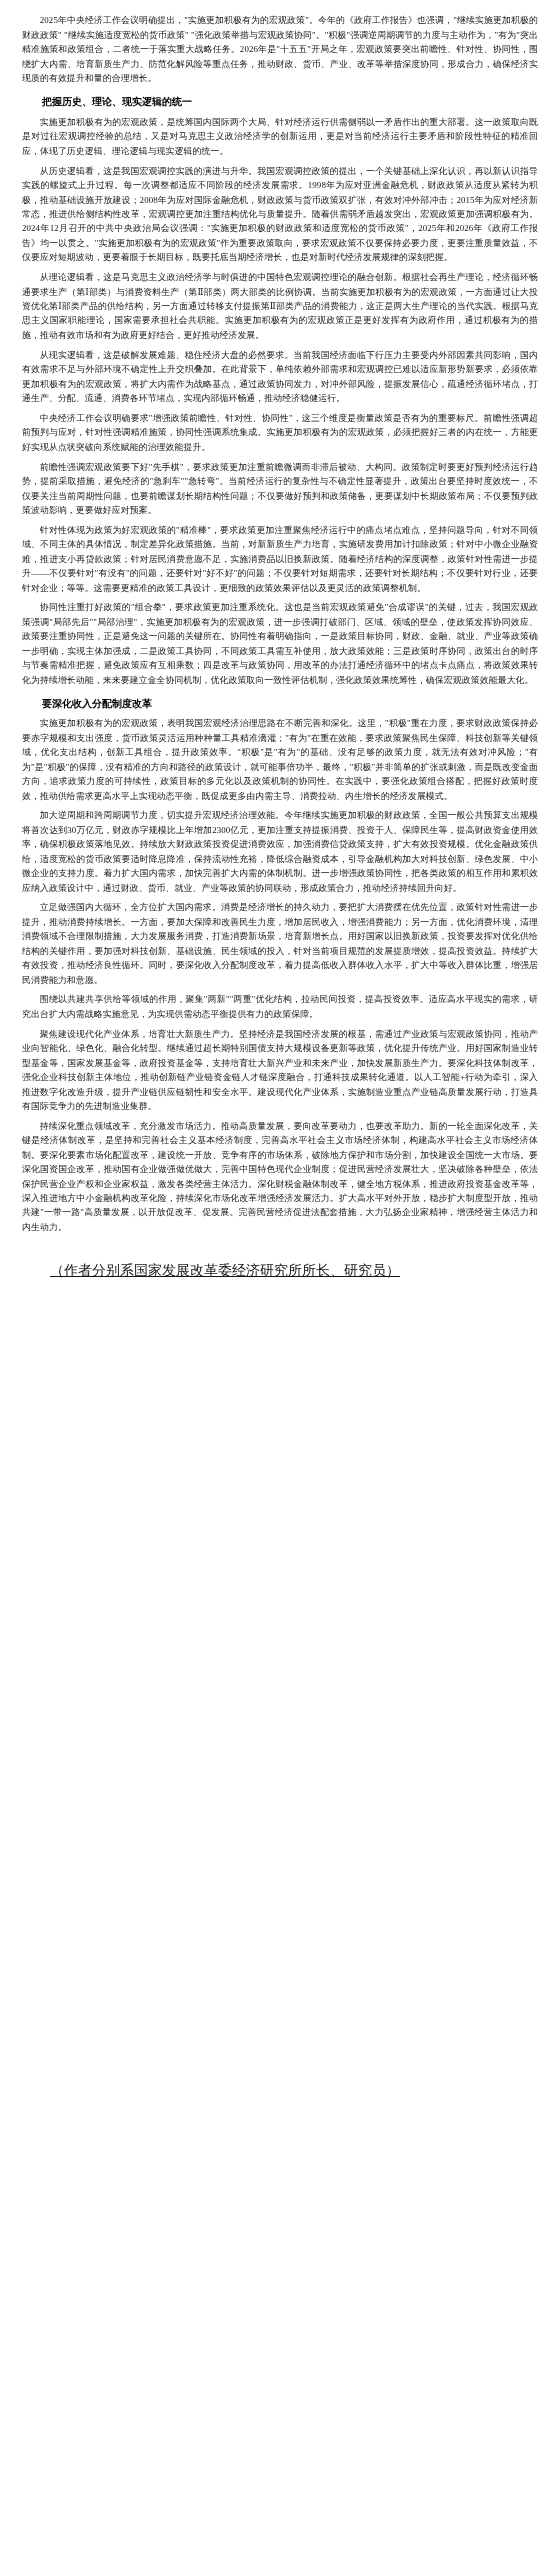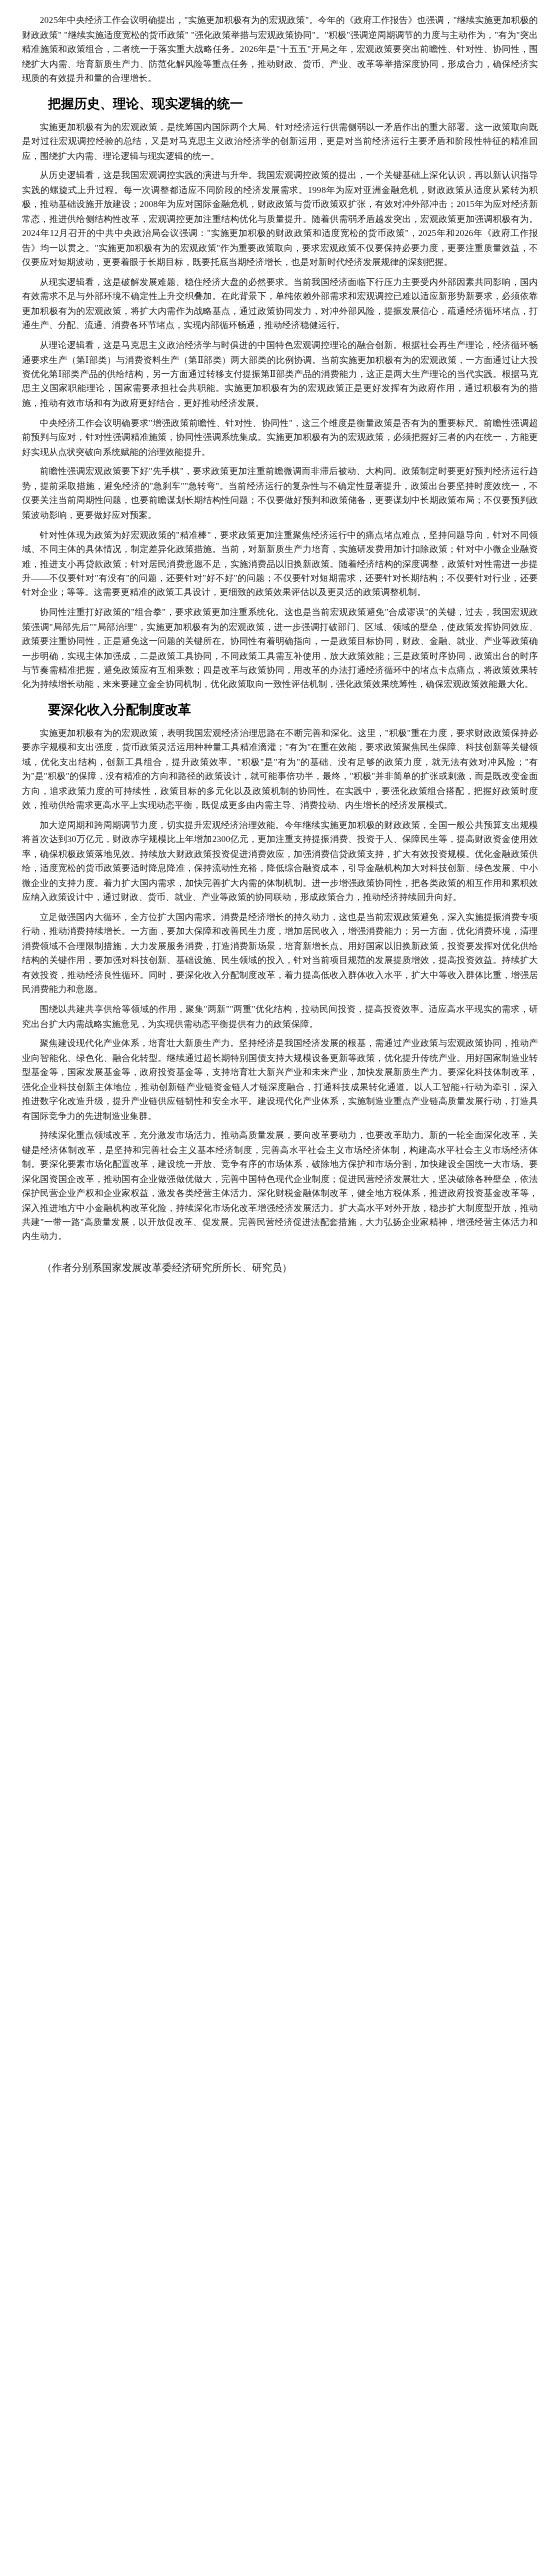--- a/index.html
+++ b/index.html
@@ -22,53 +22,54 @@
     font-size: 8.9px;
     line-height: 1.62;
     text-align: justify;
     text-justify: inter-ideograph;
     margin: 0 0 5.5px 0;
     text-indent: 2em;
     color: #141414;
     letter-spacing: 0.1px;
   }
   .section-head {
-    font-size: 13px;
+    font-size: 10px;
     font-weight: bold;
     line-height: 1.6;
     margin: 8.5px 0 4.9px 0;
     text-indent: 2em;
     color: #000000;
   }
   .signature {
-    font-size: 10px;
+    font-size: 14px;
     line-height: 1.6;
-    margin: 16px 0 0 0;
+    margin: 26px 0 0 0;
     text-indent: 2em;
     color: #141414;
+    text-decoration: underline;
   }
 </style>
 </head>
 <body>
 
 <div class="page">
   <div id="article-body">
       <div class="para">2025年中央经济工作会议明确提出，"实施更加积极有为的宏观政策"。今年的《政府工作报告》也强调，"继续实施更加积极的财政政策" "继续实施适度宽松的货币政策" "强化政策举措与宏观政策协同"。"积极"强调逆周期调节的力度与主动作为，"有为"突出精准施策和政策组合，二者统一于落实重大战略任务。2026年是"十五五"开局之年，宏观政策要突出前瞻性、针对性、协同性，围绕扩大内需、培育新质生产力、防范化解风险等重点任务，推动财政、货币、产业、改革等举措深度协同，形成合力，确保经济实现质的有效提升和量的合理增长。</div>
       <div class="section-head">把握历史、理论、现实逻辑的统一</div>
-      <div class="para">实施更加积极有为的宏观政策，是统筹国内国际两个大局、针对经济运行供需侧弱以一矛盾作出的重大部署。这一政策取向既是对过往宏观调控经验的总结，又是对马克思主义政治经济学的创新运用，更是对当前经济运行主要矛盾和阶段性特征的精准回应，围绕扩大内需、理论逻辑与现实逻辑的统一。</div>
+      <div class="para">实施更加积极有为的宏观政策，是统筹国内国际两个大局、针对经济运行供需侧弱以一矛盾作出的重大部署。这一政策取向既是对过往宏观调控经验的总结，又是对马克思主义政治经济学的创新运用，更是对当前经济运行主要矛盾和阶段性特征的精准回应，体现了历史逻辑、理论逻辑与现实逻辑的统一。</div>
       <div class="para">从历史逻辑看，这是我国宏观调控实践的演进与升华。我国宏观调控政策的提出，一个关键基础上深化认识，再以新认识指导实践的螺旋式上升过程。每一次调整都适应不同阶段的经济发展需求。1998年为应对亚洲金融危机，财政政策从适度从紧转为积极，推动基础设施开放建设；2008年为应对国际金融危机，财政政策与货币政策双扩张，有效对冲外部冲击；2015年为应对经济新常态，推进供给侧结构性改革，宏观调控更加注重结构优化与质量提升。随着供需弱矛盾越发突出，宏观政策更加强调积极有为。2024年12月召开的中共中央政治局会议强调："实施更加积极的财政政策和适度宽松的货币政策"，2025年和2026年《政府工作报告》均一以贯之。"实施更加积极有为的宏观政策"作为重要政策取向，要求宏观政策不仅要保持必要力度，更要注重质量效益，不仅要应对短期波动，更要着眼于长期目标，既要托底当期经济增长，也是对新时代经济发展规律的深刻把握。</div>
+      <div class="para">从理论逻辑看，这是马克思主义政治经济学与时俱进的中国特色宏观调控理论的融合创新。根据社会再生产理论，经济循环畅通要求生产（第Ⅰ部类）与消费资料生产（第Ⅱ部类）两大部类的比例协调。当前实施更加积极有为的宏观政策，一方面通过让大投资优化第Ⅰ部类产品的供给结构，另一方面通过转移支付提振第Ⅱ部类产品的消费能力，这正是两大生产理论的当代实践。根据马克思主义国家职能理论，国家需要承担社会共职能。实施更加积极有为的宏观政策正是更好发挥有为政府作用，通过积极有为的措施，推动有效市场和有为政府更好结合，更好推动经济发展。</div>
       <div class="para">从现实逻辑看，这是破解发展难题、稳住经济大盘的必然要求。当前我国经济面临下行压力主要受内外部因素共同影响，国内有效需求不足与外部环境不确定性上升交织叠加。在此背景下，单纯依赖外部需求和宏观调控已难以适应新形势新要求，必须依靠更加积极有为的宏观政策，将扩大内需作为战略基点，通过政策协同发力，对冲外部风险，提振发展信心，疏通经济循环堵点，打通生产、分配、流通、消费各环节堵点，实现内部循环畅通，推动经济稳健运行。</div>
-      <div class="para">从理论逻辑看，这是马克思主义政治经济学与时俱进的中国特色宏观调控理论的融合创新。根据社会再生产理论，经济循环畅通要求生产（第Ⅰ部类）与消费资料生产（第Ⅱ部类）两大部类的比例协调。当前实施更加积极有为的宏观政策，一方面通过让大投资优化第Ⅰ部类产品的供给结构，另一方面通过转移支付提振第Ⅱ部类产品的消费能力，这正是两大生产理论的当代实践。根据马克思主义国家职能理论，国家需要承担社会共职能。实施更加积极有为的宏观政策正是更好发挥有为政府作用，通过积极有为的措施，推动有效市场和有为政府更好结合，更好推动经济发展。</div>
       <div class="para">中央经济工作会议明确要求"增强政策前瞻性、针对性、协同性"，这三个维度是衡量政策是否有为的重要标尺。前瞻性强调超前预判与应对，针对性强调精准施策，协同性强调系统集成。实施更加积极有为的宏观政策，必须把握好三者的内在统一，方能更好实现从点状突破向系统赋能的治理效能提升。</div>
       <div class="para">前瞻性强调宏观政策要下好"先手棋"，要求政策更加注重前瞻微调而非滞后被动、大构同。政策制定时要更好预判经济运行趋势，提前采取措施，避免经济的"急刹车""急转弯"。当前经济运行的复杂性与不确定性显著提升，政策出台要坚持时度效统一，不仅要关注当前周期性问题，也要前瞻谋划长期结构性问题；不仅要做好预判和政策储备，更要谋划中长期政策布局；不仅要预判政策波动影响，更要做好应对预案。</div>
       <div class="para">针对性体现为政策为好宏观政策的"精准棒"，要求政策更加注重聚焦经济运行中的痛点堵点难点，坚持问题导向，针对不同领域、不同主体的具体情况，制定差异化政策措施。当前，对新新质生产力培育，实施研发费用加计扣除政策；针对中小微企业融资难，推进支小再贷款政策；针对居民消费意愿不足，实施消费品以旧换新政策。随着经济结构的深度调整，政策针对性需进一步提升——不仅要针对"有没有"的问题，还要针对"好不好"的问题；不仅要针对短期需求，还要针对长期结构；不仅要针对行业，还要针对企业；等等。这需要更精准的政策工具设计，更细致的政策效果评估以及更灵活的政策调整机制。</div>
       <div class="para">协同性注重打好政策的"组合拳"，要求政策更加注重系统化。这也是当前宏观政策避免"合成谬误"的关键，过去，我国宏观政策强调"局部先后""局部治理"，实施更加积极有为的宏观政策，进一步强调打破部门、区域、领域的壁垒，使政策发挥协同效应、政策要注重协同性，正是避免这一问题的关键所在。协同性有着明确指向，一是政策目标协同，财政、金融、就业、产业等政策确一步明确，实现主体加强成，二是政策工具协同，不同政策工具需互补使用，放大政策效能；三是政策时序协同，政策出台的时序与节奏需精准把握，避免政策应有互相乘数；四是改革与政策协同，用改革的办法打通经济循环中的堵点卡点痛点，将政策效果转化为持续增长动能，来来要建立金全协同机制，优化政策取向一致性评估机制，强化政策效果统筹性，确保宏观政策效能最大化。</div>
       <div class="section-head">要深化收入分配制度改革</div>
       <div class="para">实施更加积极有为的宏观政策，表明我国宏观经济治理思路在不断完善和深化。这里，"积极"重在力度，要求财政政策保持必要赤字规模和支出强度，货币政策灵活运用种种量工具精准滴灌；"有为"在重在效能，要求政策聚焦民生保障、科技创新等关键领域，优化支出结构，创新工具组合，提升政策效率。"积极"是"有为"的基础、没有足够的政策力度，就无法有效对冲风险；"有为"是"积极"的保障，没有精准的方向和路径的政策设计，就可能事倍功半，最终，"积极"并非简单的扩张或刺激，而是既改变金面方向，追求政策力度的可持续性，政策目标的多元化以及政策机制的协同性。在实践中，要强化政策组合搭配，把握好政策时度效，推动供给需求更高水平上实现动态平衡，既促成更多由内需主导、消费拉动、内生增长的经济发展模式。</div>
       <div class="para">加大逆周期和跨周期调节力度，切实提升宏观经济治理效能。今年继续实施更加积极的财政政策，全国一般公共预算支出规模将首次达到30万亿元，财政赤字规模比上年增加2300亿元，更加注重支持提振消费、投资于人、保障民生等，提高财政资金使用效率，确保积极政策落地见效。持续放大财政政策投资促进消费效应，加强消费信贷政策支持，扩大有效投资规模。优化金融政策供给，适度宽松的货币政策要适时降息降准，保持流动性充裕，降低综合融资成本，引导金融机构加大对科技创新、绿色发展、中小微企业的支持力度。着力扩大国内需求，加快完善扩大内需的体制机制。进一步增强政策协同性，把各类政策的相互作用和累积效应纳入政策设计中，通过财政、货币、就业、产业等政策的协同联动，形成政策合力，推动经济持续回升向好。</div>
-      <div class="para">立足做强国内大循环，全方位扩大国内需求。消费是经济增长的持久动力，这也是当前宏观政策避免，深入实施提振消费专项行动，推动消费持续增长。一方面，要加大保障和改善民生力度，增加居民收入，增强消费能力；另一方面，优化消费环境，清理消费领域不合理限制措施，大力发展服务消费，打造消费新场景，培育新增长点。用好国家以旧换新政策，投资要发挥对优化供给结构的关键作用，要加强对科技创新、基础设施、民生领域的投入，针对当前项目规范的发展提质增效，提高投资效益。持续扩大有效投资，推动经济良性循环。同时，要深化收入分配制度改革，着力提高低收入群体收入水平，扩大中等收入群体比重，增强居民消费能力和意愿。</div>
+      <div class="para">立足做强国内大循环，全方位扩大国内需求。消费是经济增长的持久动力，要把扩大消费摆在优先位置，政策针对性需进一步提升，推动消费持续增长。一方面，要加大保障和改善民生力度，增加居民收入，增强消费能力；另一方面，优化消费环境，清理消费领域不合理限制措施，大力发展服务消费，打造消费新场景，培育新增长点。用好国家以旧换新政策，投资要发挥对优化供给结构的关键作用，要加强对科技创新、基础设施、民生领域的投入，针对当前项目规范的发展提质增效，提高投资效益。持续扩大有效投资，推动经济良性循环。同时，要深化收入分配制度改革，着力提高低收入群体收入水平，扩大中等收入群体比重，增强居民消费能力和意愿。</div>
       <div class="para">围绕以共建共享供给等领域的作用，聚集"两新""两重"优化结构，拉动民间投资，提高投资效率。适应高水平现实的需求，研究出台扩大内需战略实施意见，为实现供需动态平衡提供有力的政策保障。</div>
       <div class="para">聚焦建设现代化产业体系，培育壮大新质生产力。坚持经济是我国经济发展的根基，需通过产业政策与宏观政策协同，推动产业向智能化、绿色化、融合化转型。继续通过超长期特别国债支持大规模设备更新等政策，优化提升传统产业。用好国家制造业转型基金等，国家发展基金等，政府投资基金等，支持培育壮大新兴产业和未来产业，加快发展新质生产力。要深化科技体制改革，强化企业科技创新主体地位，推动创新链产业链资金链人才链深度融合，打通科技成果转化通道。以人工智能+行动为牵引，深入推进数字化改造升级，提升产业链供应链韧性和安全水平。建设现代化产业体系，实施制造业重点产业链高质量发展行动，打造具有国际竞争力的先进制造业集群。</div>
       <div class="para">持续深化重点领域改革，充分激发市场活力。推动高质量发展，要向改革要动力，也要改革助力。新的一轮全面深化改革，关键是经济体制改革，是坚持和完善社会主义基本经济制度，完善高水平社会主义市场经济体制，构建高水平社会主义市场经济体制。要深化要素市场化配置改革，建设统一开放、竞争有序的市场体系，破除地方保护和市场分割，加快建设全国统一大市场。要深化国资国企改革，推动国有企业做强做优做大，完善中国特色现代企业制度；促进民营经济发展壮大，坚决破除各种壁垒，依法保护民营企业产权和企业家权益，激发各类经营主体活力。深化财税金融体制改革，健全地方税体系，推进政府投资基金改革等，深入推进地方中小金融机构改革化险，持续深化市场化改革增强经济发展活力。扩大高水平对外开放，稳步扩大制度型开放，推动共建"一带一路"高质量发展，以开放促改革、促发展。完善民营经济促进法配套措施，大力弘扬企业家精神，增强经营主体活力和内生动力。</div>
     </div>
   <div class="signature">（作者分别系国家发展改革委经济研究所所长、研究员）</div>
 </div>
 
 
 </body></html>

